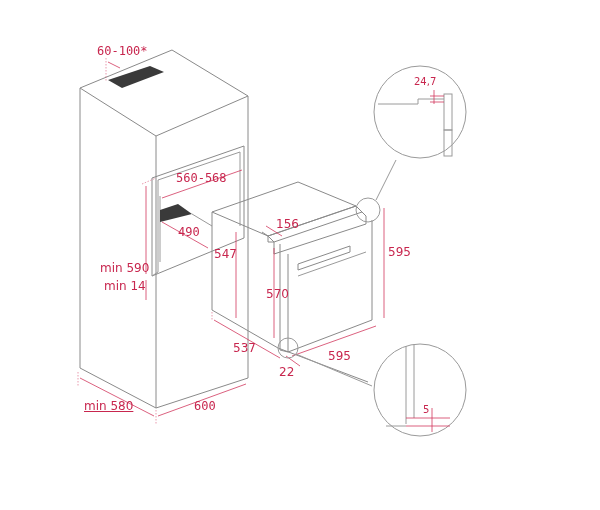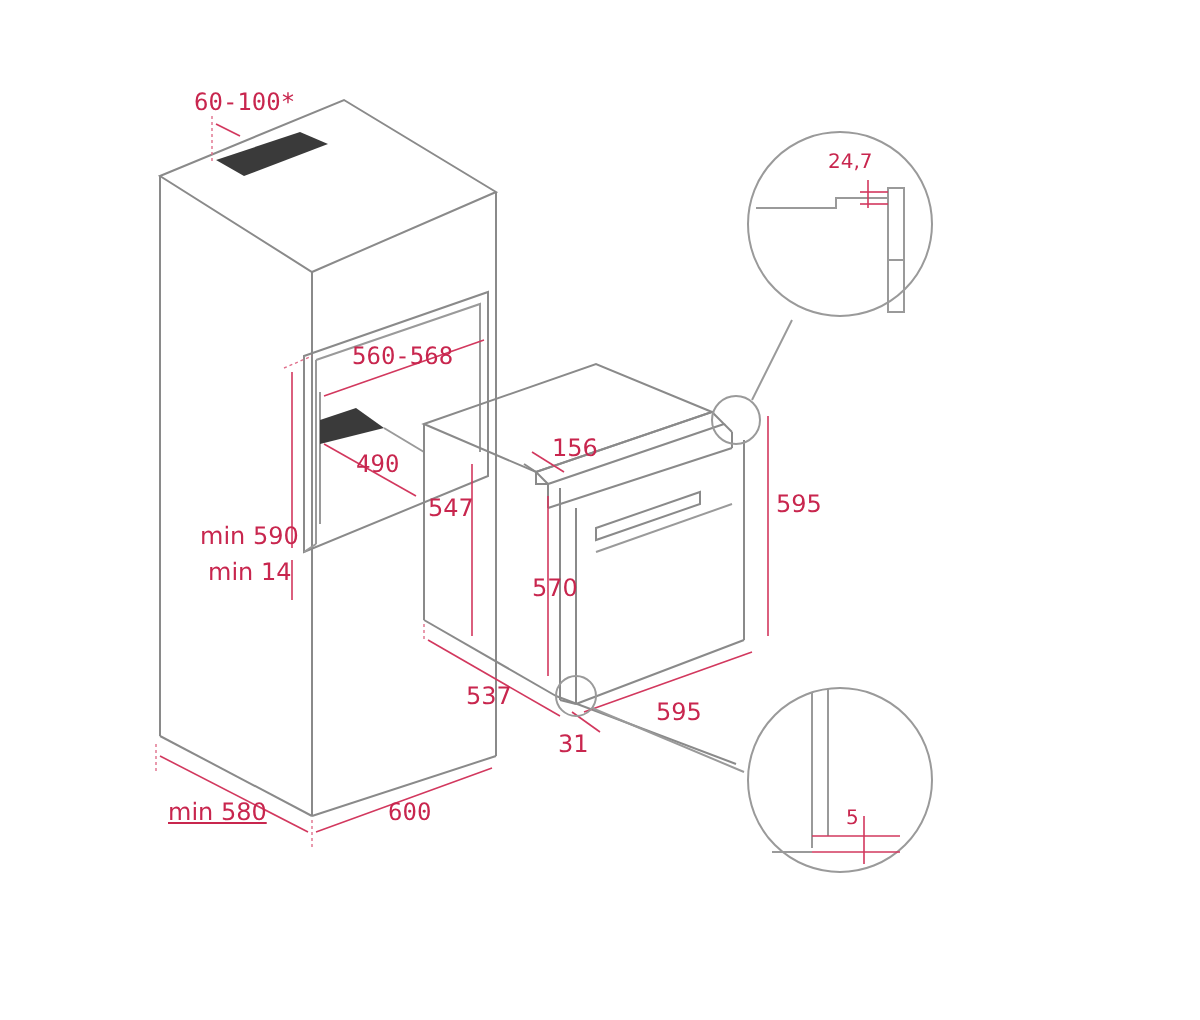--- a/index.html
+++ b/index.html
@@ -140,17 +140,17 @@
   <span class="lbl sans" style="left:104px; top:280px;">min 14</span>
   <span class="lbl sans" style="left:84px; top:400px;text-decoration:underline;">min 580</span>
   <span class="lbl" style="left:194px; top:400px;">600</span>
 
   <span class="lbl sans" style="left:214px; top:248px;">547</span>
   <span class="lbl sans" style="left:254px; top:288px;margin-left:12px;">570</span>
   <span class="lbl sans" style="left:388px; top:246px;">595</span>
   <span class="lbl sans" style="left:276px; top:218px;">156</span>
   <span class="lbl sans" style="left:233px; top:342px;">537</span>
   <span class="lbl sans" style="left:328px; top:350px;">595</span>
-  <span class="lbl sans" style="left:279px; top:366px;">31</span>
+  <span class="lbl sans" style="left:279px; top:366px;">22</span>
 
   <span class="lbl sans small" style="left:414px; top:76px;">24,7</span>
   <span class="lbl sans small" style="left:423px; top:404px;">5</span>
 </div>
 
 </body></html>

